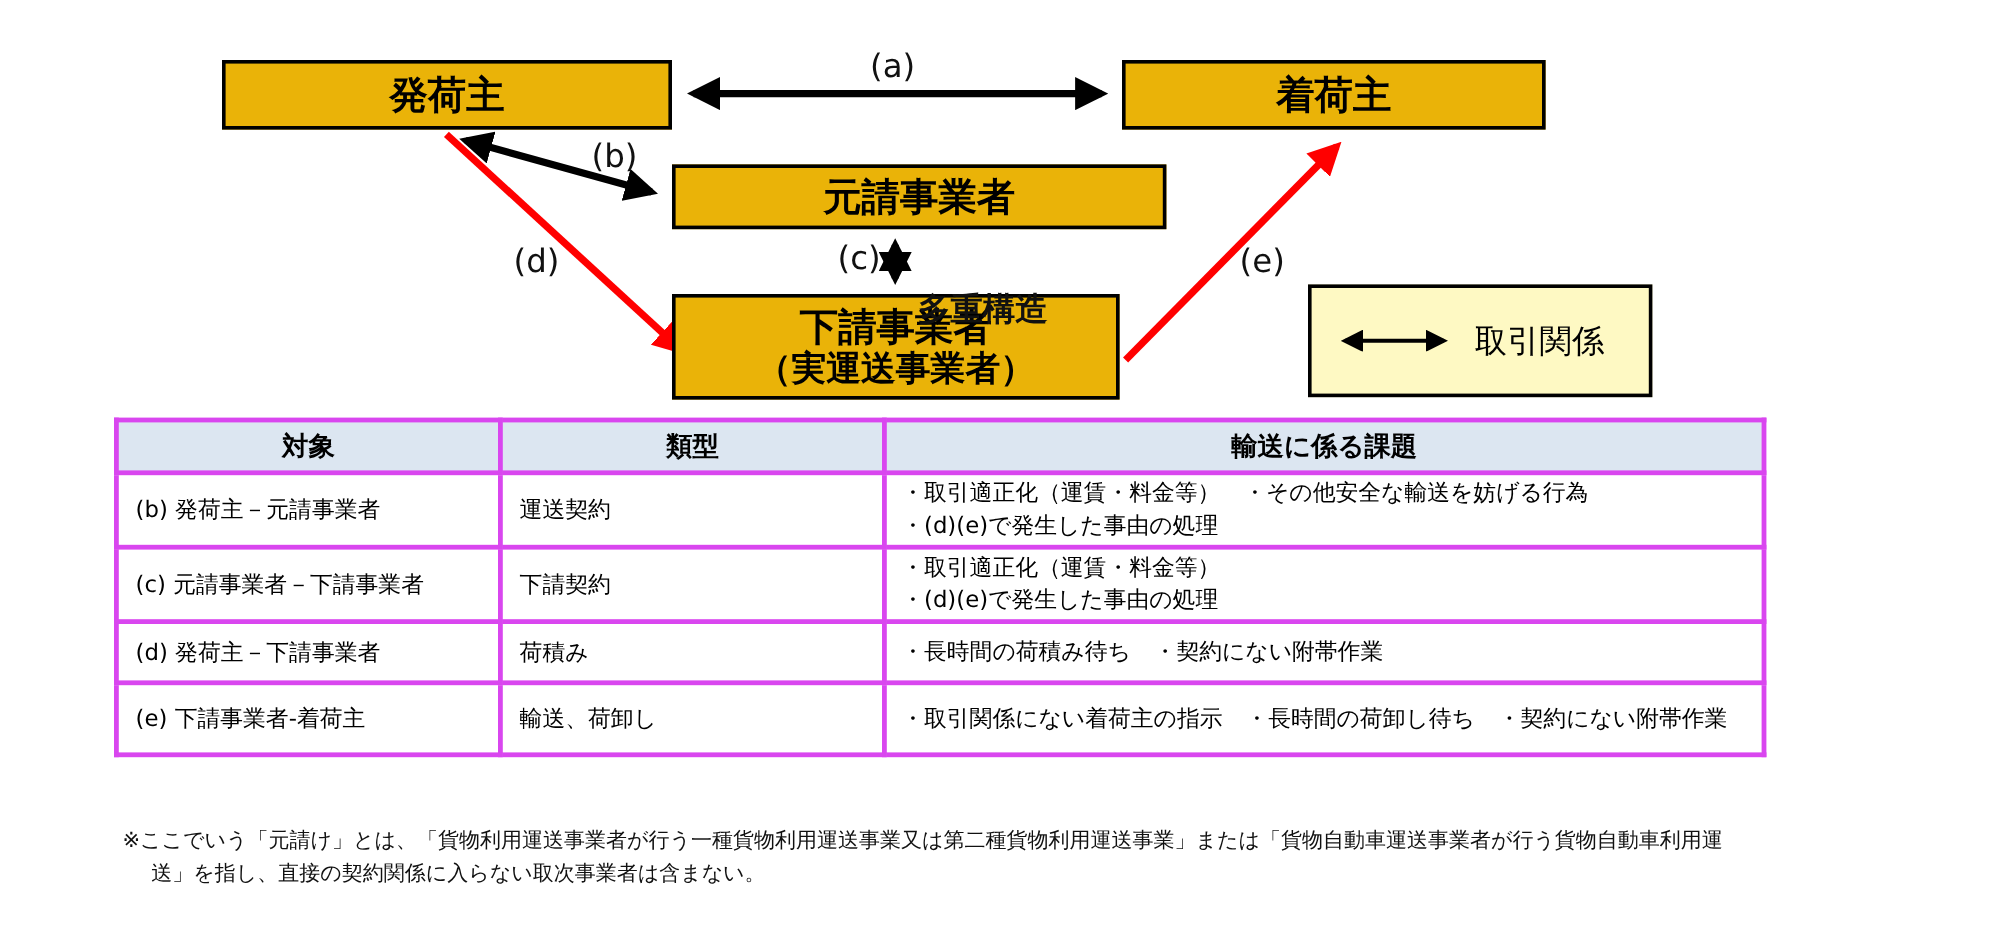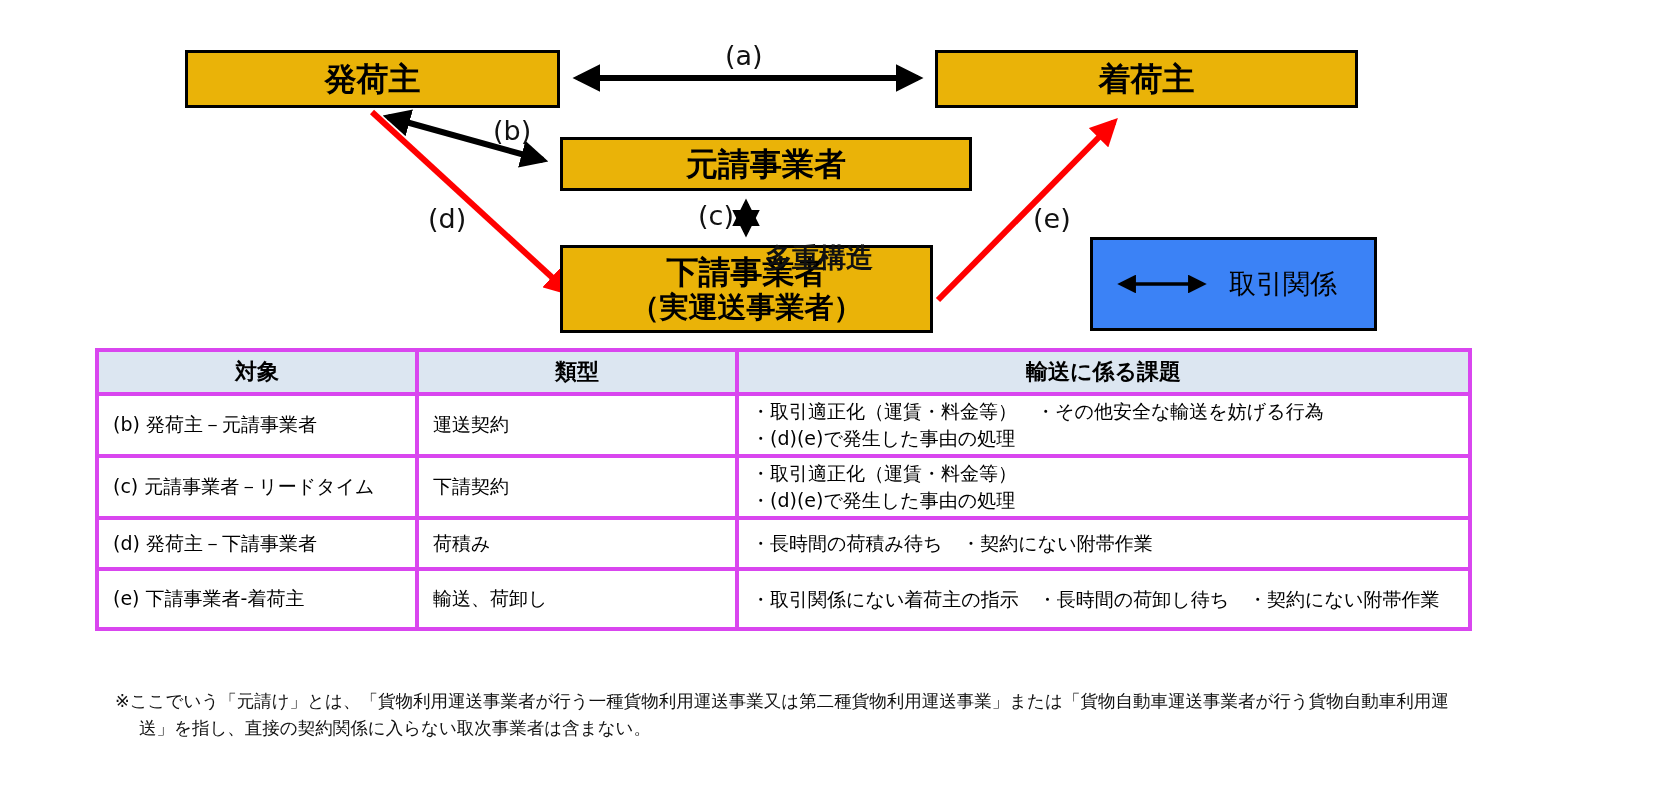--- a/index.html
+++ b/index.html
@@ -22,21 +22,21 @@
   .head-red{fill:var(--accent-red);}
   .dbox{
     position:absolute;z-index:2;background:#eab308;border:3px solid #000;
     display:flex;flex-direction:column;align-items:center;justify-content:center;
     font-weight:bold;font-size:32px;line-height:1.15;text-align:center;
   }
   .dbox .sub2{font-size:29px;}
   .dlabel{position:absolute;z-index:3;font-size:27px;color:#111;}
   .dlabel.bold{font-weight:bold;font-size:27px;margin-top:40px;}
   .legend{
-    position:absolute;z-index:2;background:#3b82f6;border:3px solid #000;
+    position:absolute;z-index:2;background:#fef9c3;border:3px solid #000;
     display:flex;flex-direction:column;justify-content:center;gap:10px;padding:10px 16px;
   }
   .legend-row{display:flex;align-items:center;gap:14px;}
   .legend-row .txt{font-size:27px;white-space:nowrap;}
   
   .issue-table{
     position:absolute;left:95px;top:348px;z-index:2;
     border-collapse:collapse;table-layout:fixed;width:1373px;
   }
   .issue-table th,.issue-table td{
@@ -49,21 +49,21 @@
   .cell-target{padding-left:14px;}
   .cell-type{padding-left:14px;}
   .cell-issues{padding-left:12px;white-space:pre-line;line-height:1.4;}
   .row-a{height:70px;}
   .row-b{height:62px;}
   .row-c{height:62px;}
   .row-d{height:51px;padding-left:13px;}
   .row-e{height:60px;}
   
   .footnote{
-    position:absolute;left:115px;top:688px;width:1368px;z-index:2;
+    position:absolute;left:102px;top:688px;width:1368px;z-index:2;
     font-size:17.5px;line-height:1.55;color:#111;
     padding-left:24px;text-indent:-24px;
   }
 </style>
 </head>
 <body>
 
 <svg class="arrow-layer" width="1658" height="792" viewBox="0 0 1658 792">
   <defs>
     <marker id="mh-black" viewBox="0 0 10 10" refX="8" refY="5" markerWidth="4.6" markerHeight="4.6" orient="auto-start-reverse">
@@ -76,21 +76,21 @@
   <line class="arrow-black" x1="578" y1="78" x2="918" y2="78" stroke-width="6" marker-start="url(#mh-black)" marker-end="url(#mh-black)"></line>
   <line class="arrow-black" x1="388" y1="117" x2="543" y2="160" stroke-width="6" marker-start="url(#mh-black)" marker-end="url(#mh-black)"></line>
   <line class="arrow-black" x1="746" y1="204" x2="746" y2="232" stroke-width="6" marker-start="url(#mh-black)" marker-end="url(#mh-black)"></line>
   <line class="arrow-red" x1="372" y1="112" x2="568" y2="292" stroke-width="6" marker-end="url(#mh-red)"></line>
   <line class="arrow-red" x1="938" y1="300" x2="1114" y2="122" stroke-width="6" marker-end="url(#mh-red)"></line>
 </svg>
 
 <div class="dbox" style="left:185px;top:50px;width:375px;height:58px;">
   <span>発荷主</span>
 </div>
-<div class="dbox" style="left:935px;top:50px;width:423px;height:58px;">
+<div class="dbox" style="left:935px;top:50px;width:353px;height:58px;">
   <span>着荷主</span>
 </div>
 <div class="dbox" style="left:560px;top:137px;width:412px;height:54px;">
   <span>元請事業者</span>
 </div>
 <div class="dbox" style="left:560px;top:245px;width:373px;height:88px;">
   <span>下請事業者</span>
   <span class="sub2">（実運送事業者）</span>
 </div>
 
@@ -129,21 +129,21 @@
     </tr>
   </thead>
   <tbody>
     <tr class="row-b">
       <td class="cell-target">(b) 発荷主－元請事業者</td>
       <td class="cell-type">運送契約</td>
       <td class="cell-issues">・取引適正化（運賃・料金等）　・その他安全な輸送を妨げる行為
 ・(d)(e)で発生した事由の処理</td>
     </tr>
     <tr class="row-c">
-      <td class="cell-target">(c) 元請事業者－リードタイム</td>
+      <td class="cell-target">(c) 元請事業者－下請事業者</td>
       <td class="cell-type">下請契約</td>
       <td class="cell-issues">・取引適正化（運賃・料金等）
 ・(d)(e)で発生した事由の処理</td>
     </tr>
     <tr class="row-d">
       <td class="cell-target">(d) 発荷主－下請事業者</td>
       <td class="cell-type">荷積み</td>
       <td class="cell-issues">・長時間の荷積み待ち　・契約にない附帯作業</td>
     </tr>
     <tr class="row-e">

